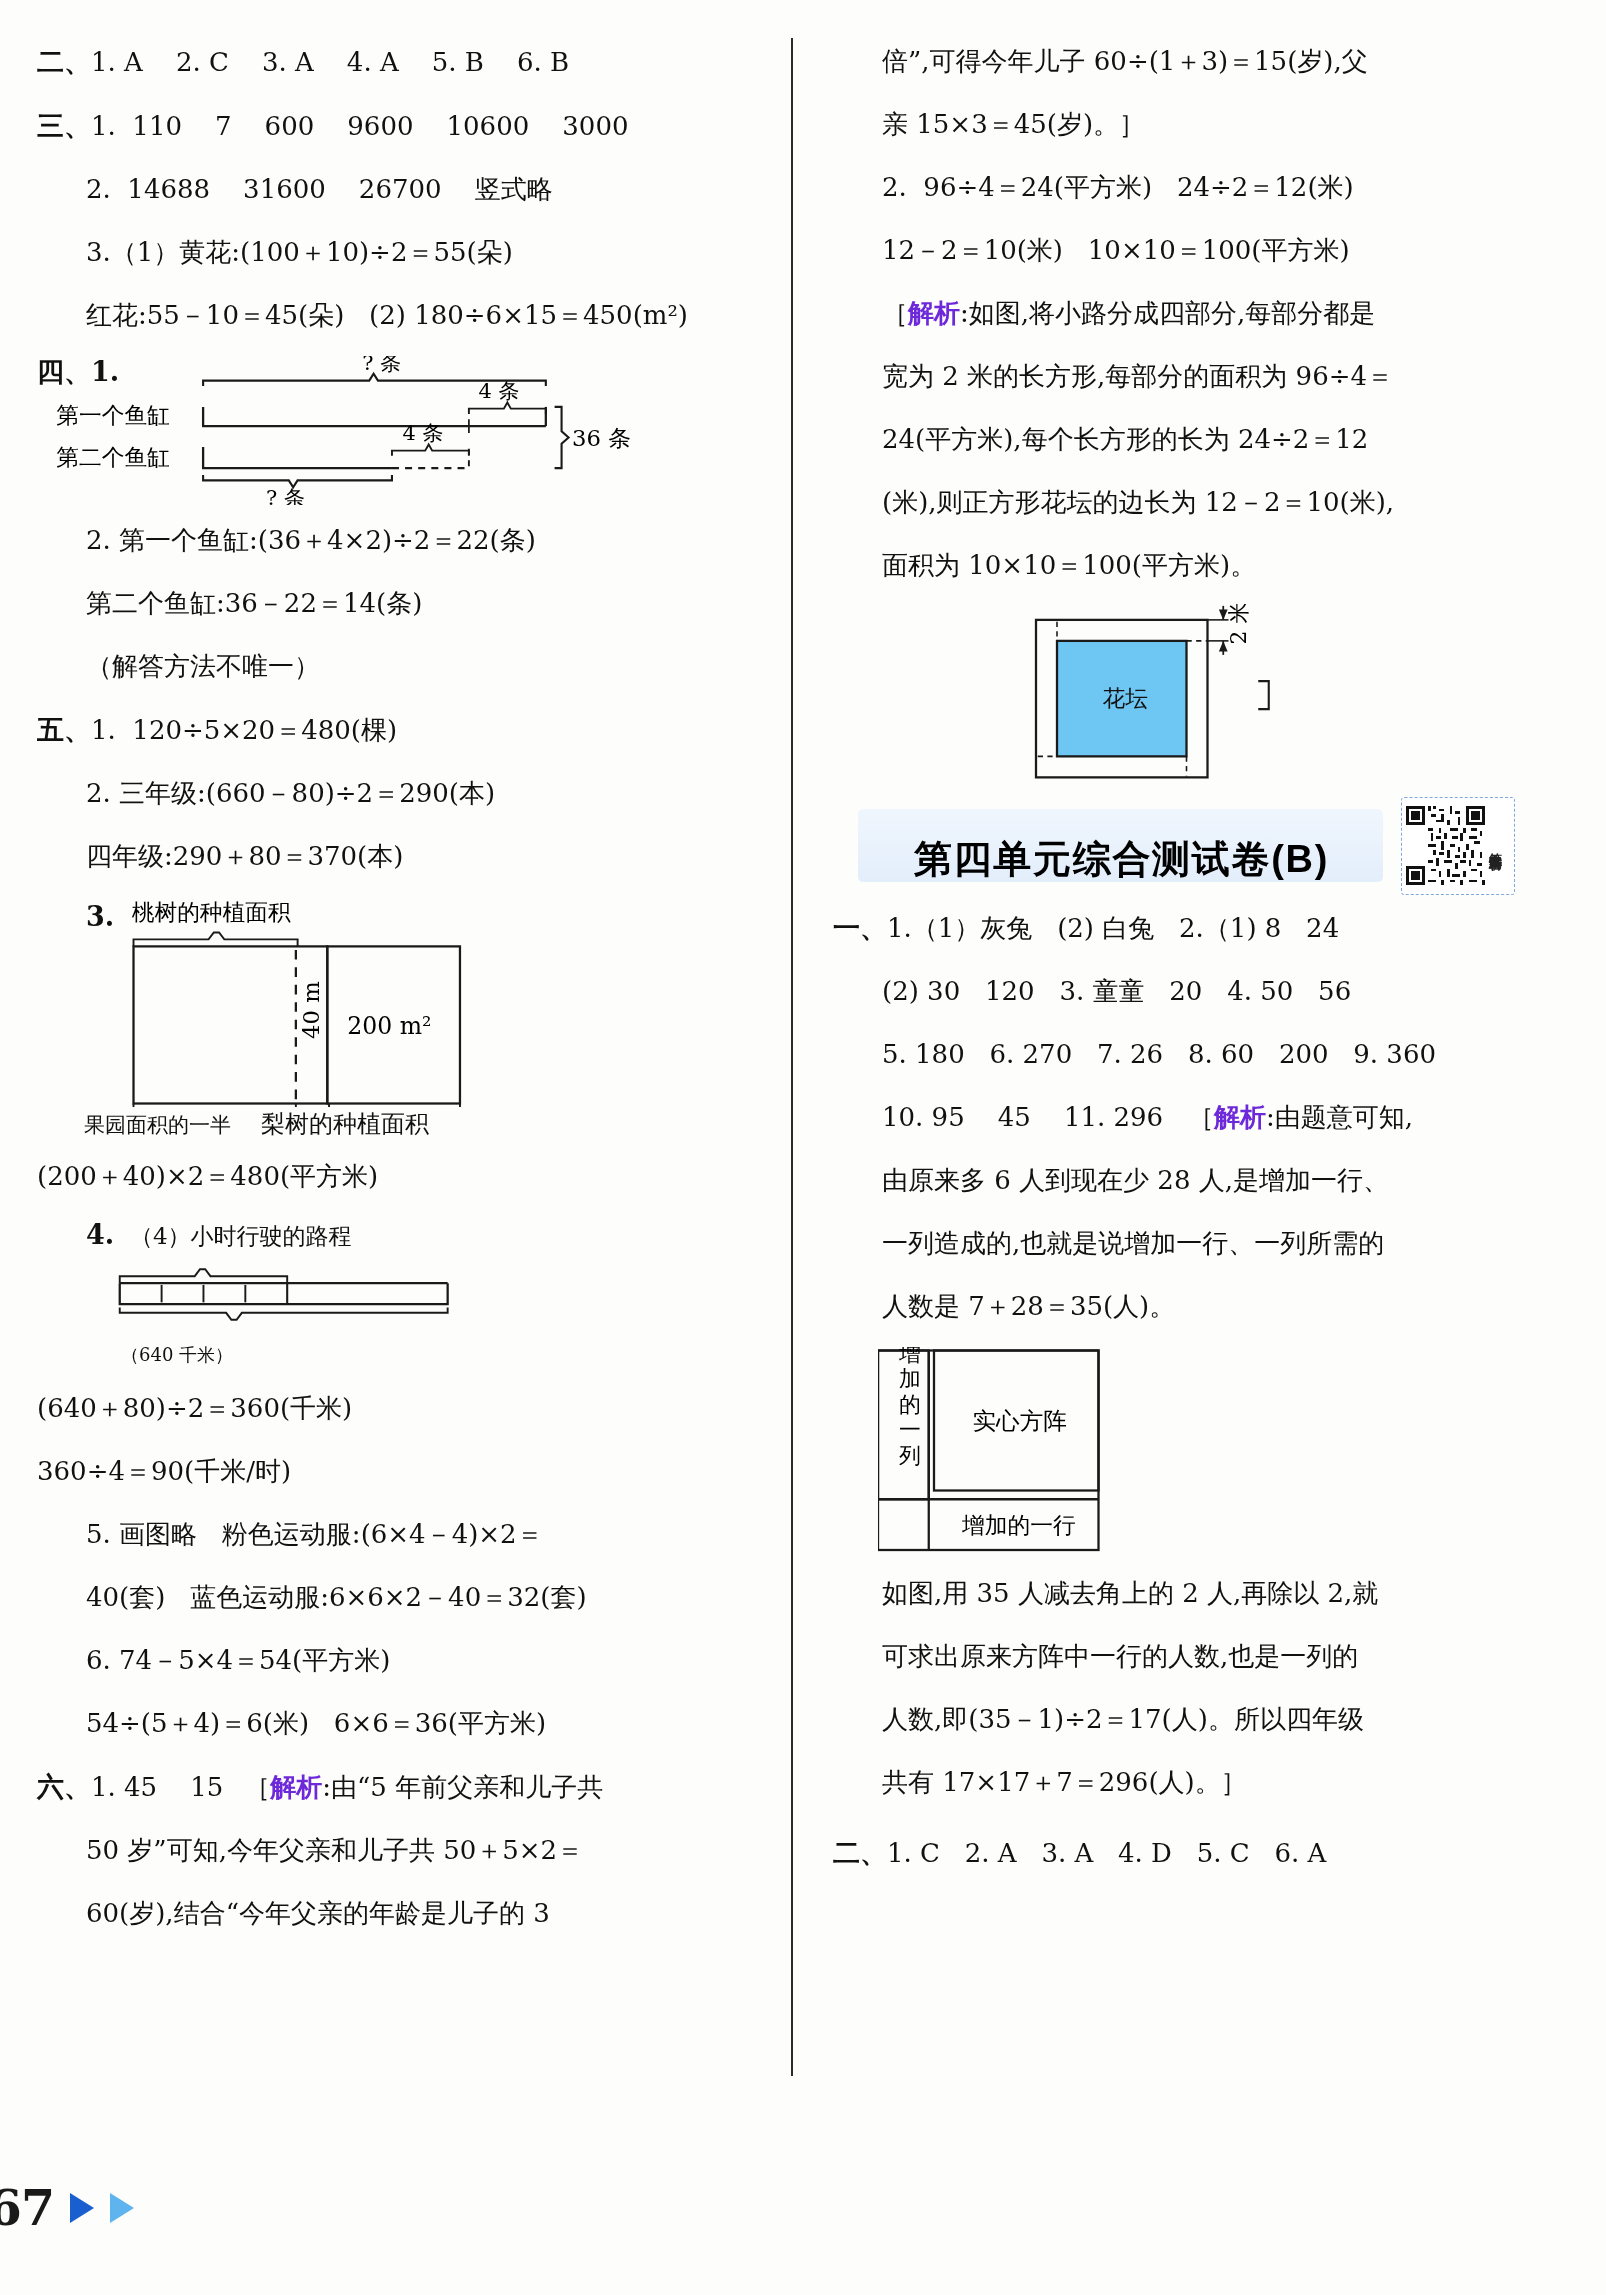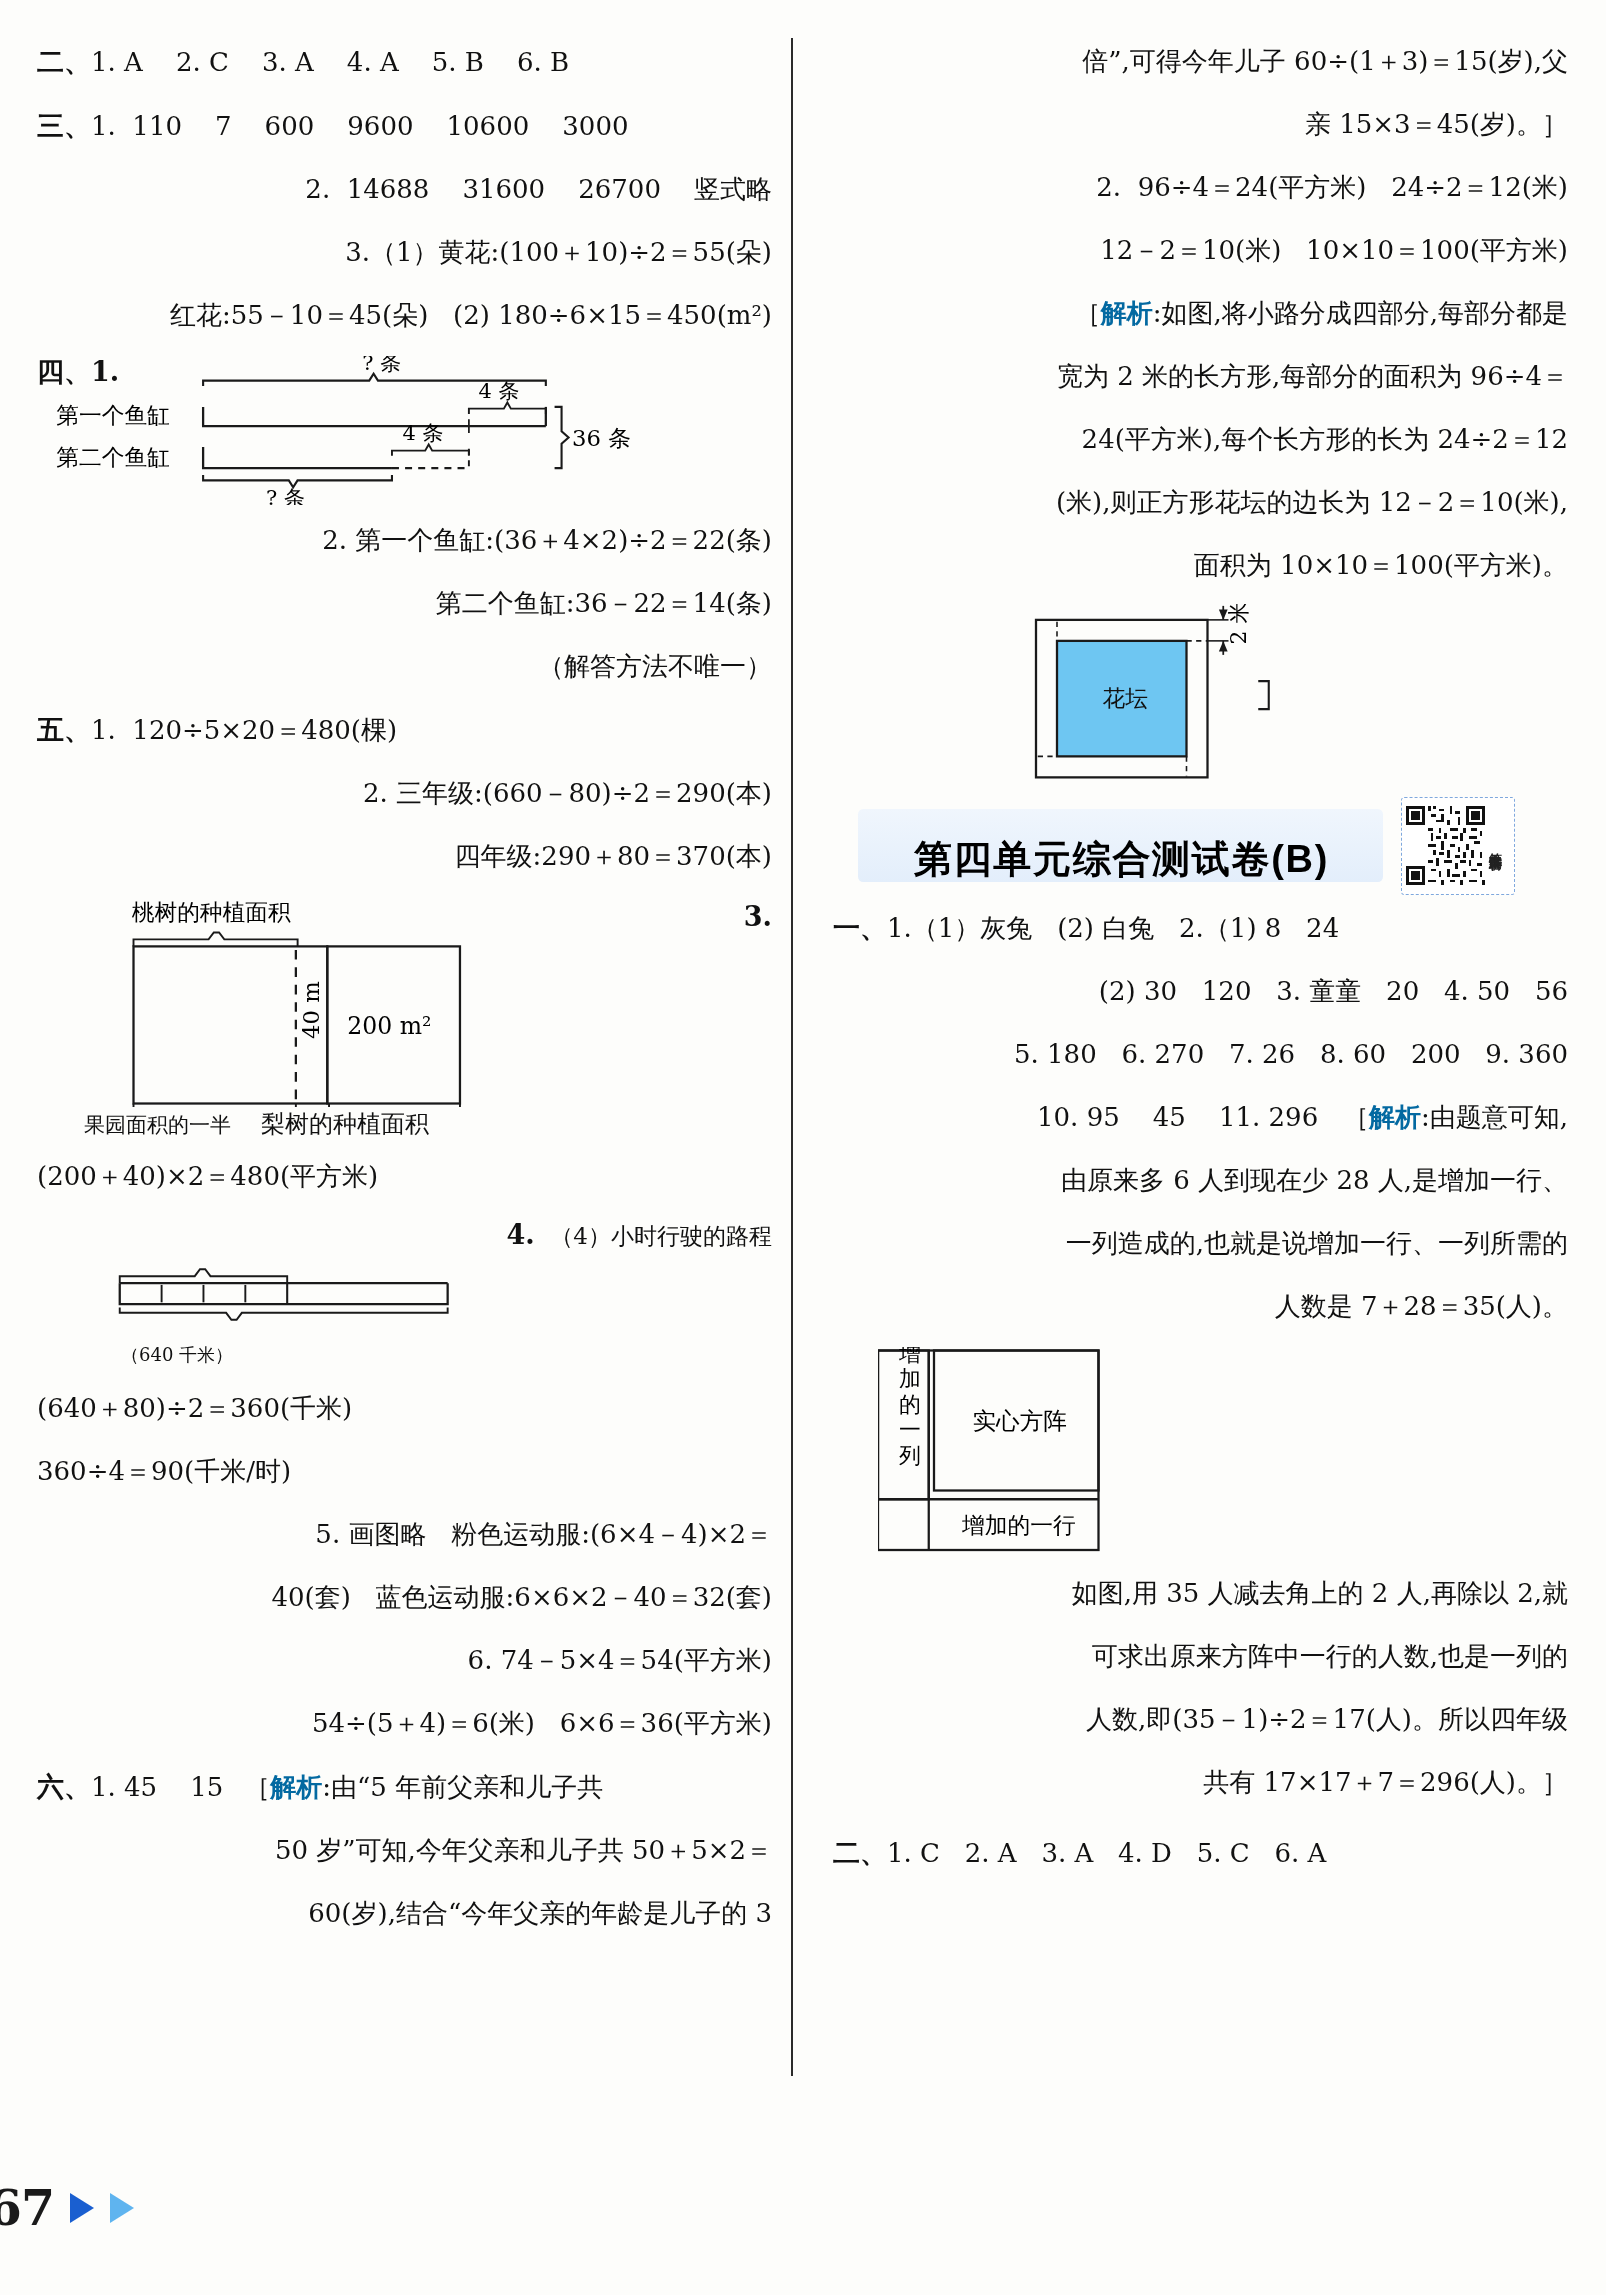--- a/index.html
+++ b/index.html
@@ -22,23 +22,23 @@
 
   
   .line{
     display:flex;align-items:baseline;
     font-size:26px;line-height:63px;
     white-space:pre;
   }
   .sec{font-weight:bold;font-size:27px;}
   .num{font-weight:bold;font-size:27px;}
   .txt{font-size:26px;}
-  .indent1{padding-left:49px;justify-content:flex-end;}
+  .indent1{padding-left:49px;}
   .indent2{padding-left:84px;}
-  .jiexi{color:#0369a1;font-weight:bold;}
+  .jiexi{color:#6d28d9;font-weight:bold;}
 
   
   .dia{display:block;}
 
   
   .titlebar{
     position:relative;height:84px;margin:15.7px 0 8.7px 0;
   }
   .titleband{
     position:absolute;left:24.5px;top:5.2px;width:525px;height:73px;

